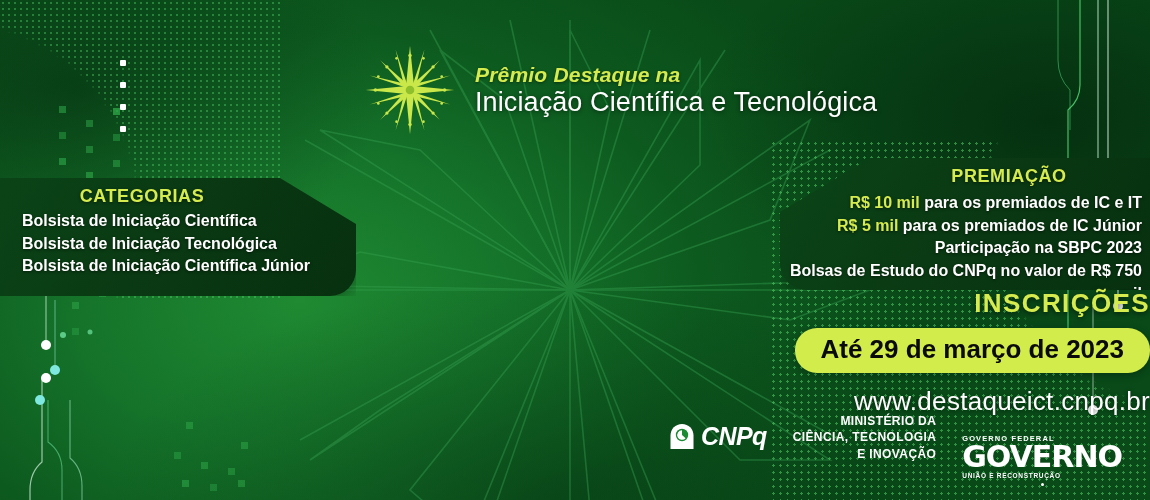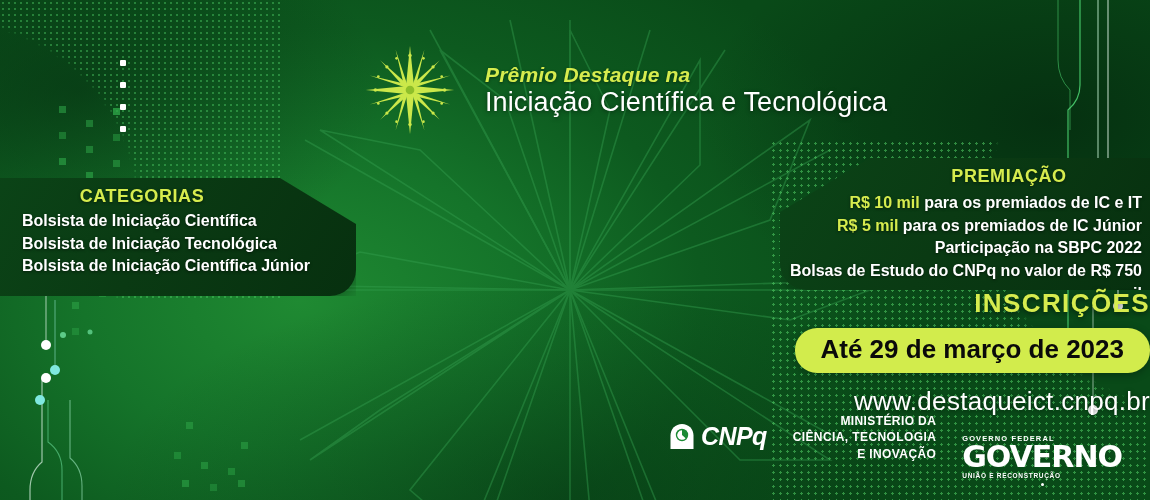--- a/index.html
+++ b/index.html
@@ -55,21 +55,21 @@
   .pixelgrid i { position:absolute; width:7px; height:7px; background:#2faa4a; display:block; }
 
   
   .traces { position:absolute; inset:0; pointer-events:none; }
 
   
   .dotcol { position:absolute; left:120px; top:60px; pointer-events:none; }
   .dotcol i { position:absolute; left:0; width:6px; height:6px; background:#ffffff; border-radius:1px; }
 
   
-  .header { position:absolute; left:362px; top:42px; display:flex; align-items:center; gap:27px;justify-content:center; }
+  .header { position:absolute; left:362px; top:42px; display:flex; align-items:center; gap:17px;justify-content:center; }
   .star-logo { width:96px; height:96px; flex:none; }
   .titles { padding-top:2px; }
   .title-top {
     font-size:21px; font-weight:bold; font-style:italic; color:#d6ec4e;
     letter-spacing:.2px; line-height:1.15;
     text-shadow:0 1px 3px rgba(0,0,0,.45);
   }
   .title-main {
     font-size:27px; color:#ffffff; line-height:1.18; letter-spacing:.1px;
     text-shadow:0 1px 4px rgba(0,0,0,.5);
@@ -315,21 +315,21 @@
       <li>Bolsista de Iniciação Tecnológica</li>
       <li>Bolsista de Iniciação Científica Júnior</li>
     </ul>
   </div>
 
   <div class="panel panel-right">
     <div class="panel-title">PREMIAÇÃO</div>
     <ul class="panel-list">
       <li><span class="hl">R$ 10 mil</span><span> para os premiados de IC e  IT</span></li>
       <li><span class="hl">R$ 5 mil</span><span> para os premiados de IC Júnior</span></li>
-      <li><span>Participação na SBPC 2022</span></li>
+      <li><span>Participação na SBPC 2023</span></li>
       <li><span>Bolsas de Estudo do CNPq no valor de R$ 750 mil</span></li>
     </ul>
   </div>
 
   <div class="cta">
     <div class="cta-label">INSCRIÇÕES</div>
     <div class="cta-badge">Até 29 de março de 2023</div>
     <div class="cta-url">www.destaqueict.cnpq.br</div>
   </div>
 

